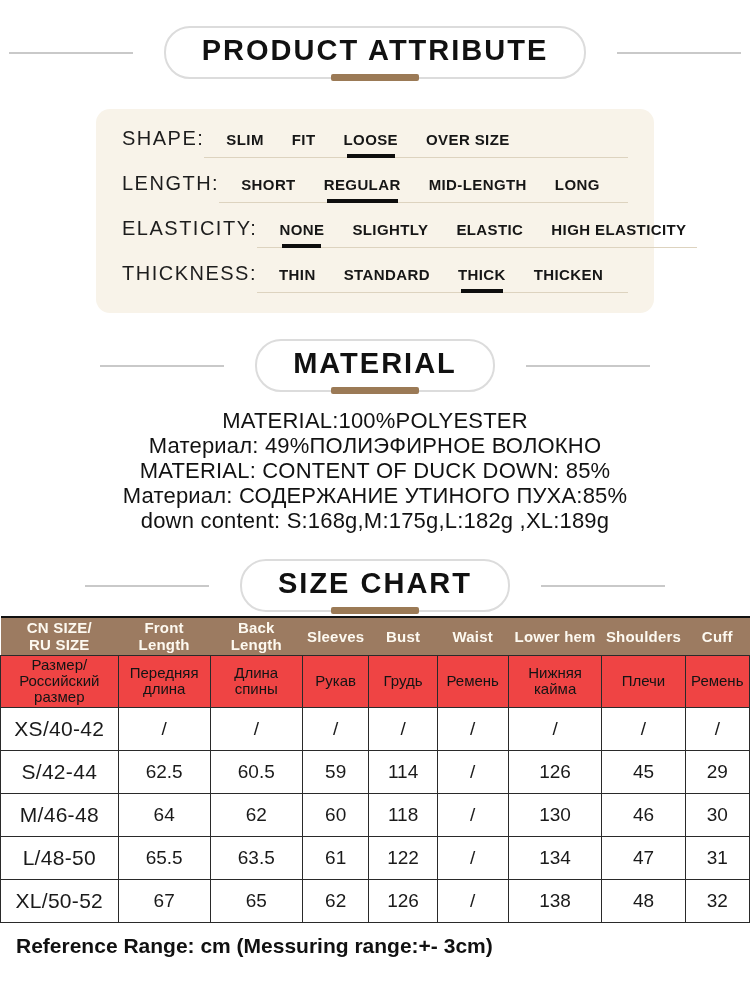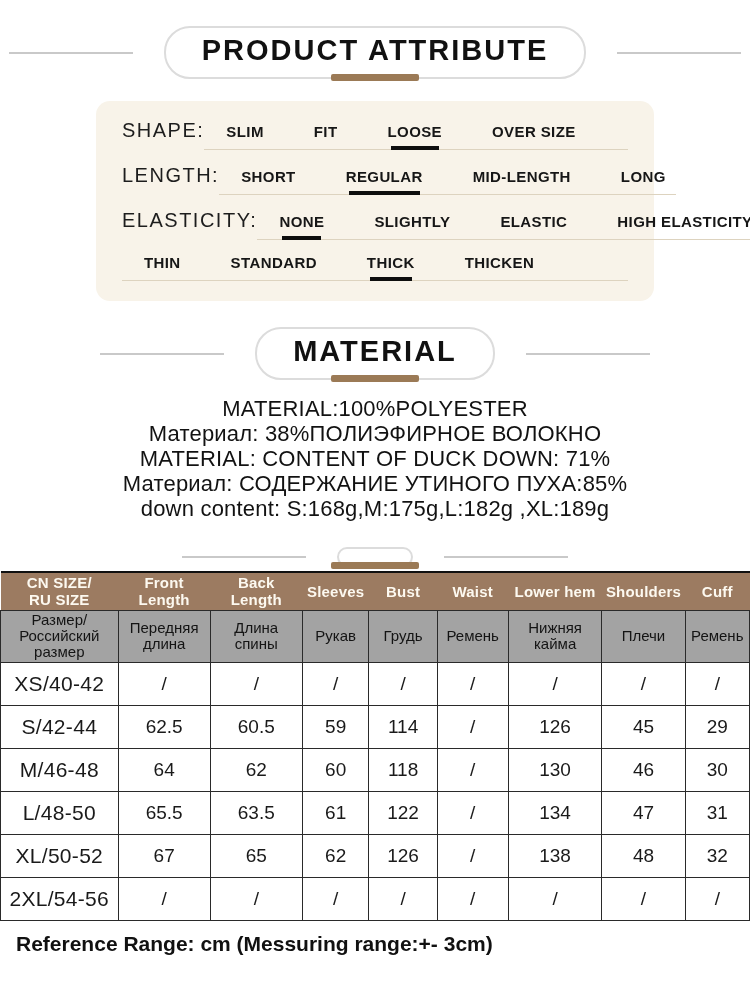--- a/index.html
+++ b/index.html
@@ -14,37 +14,37 @@
     font-family:"Liberation Sans",sans-serif;
   }
   
   .header-section{display:flex;align-items:center;justify-content:center;gap:31px;margin-top:26px}
   .flank{width:124px;height:2px;background:#c9c9c9}
   .hbox{position:relative;border:2px solid #dcdcdc;border-radius:26px;padding:6px 36px 10px;background:#fff}
   .hbox .title{font-size:29px;font-weight:600;letter-spacing:2px;color:#111;white-space:nowrap}
   .accent-bar{position:absolute;left:50%;transform:translateX(-50%);bottom:-4px;width:88px;height:7px;background:var(--accent);border-radius:2px}
 
   
-  .attr-panel{width:558px;margin:22px auto 0;background:var(--beige);border-radius:14px;padding:18px 26px 6px}
+  .attr-panel{width:558px;margin:30px auto 0;background:var(--beige);border-radius:14px;padding:18px 26px 6px}
   .attr-row{display:flex;align-items:baseline;margin-bottom:14px}
   .attr-label{font-size:20px;font-weight:500;letter-spacing:1.5px;color:#1d1d1d;white-space:nowrap}
-  .attr-options{flex:1;display:flex;gap:50px;padding:0 10px 9px 22px;border-bottom:1px solid #ddd3bf}
+  .attr-options{flex:1;display:flex;gap:28px;padding:0 10px 9px 22px;border-bottom:1px solid #ddd3bf}
   .opt{font-size:15px;font-weight:600;letter-spacing:.4px;position:relative;white-space:nowrap;color:#161616}
   .opt.sel::after{content:"";position:absolute;left:3px;right:3px;bottom:-10px;height:4px;background:#0e0e0e}
 
   
   .material-lines{margin-top:16px;text-align:center}
   .mat-line{font-size:22px;line-height:25px;font-weight:500;letter-spacing:.2px;color:#121212}
 
   
   .size-table{width:100%;border-collapse:collapse;margin-top:4px;border-top:2px solid #111;table-layout:fixed}
   .size-table tr.head-en th{background:var(--brown);color:#fdf9f0;font-size:15px;font-weight:600;height:38px;border:none;letter-spacing:.2px;padding:0}
   .size-table .th-en .line,.size-table .th-ru .line{display:block;text-align:center}
   .size-table .th-en .line{line-height:17px}
-  .size-table tr.head-ru th{border:1px solid #2a2a2a;font-size:15px;font-weight:500;height:52px;background:#a3a3a3;padding:0;color:#141414}
+  .size-table tr.head-ru th{border:1px solid #2a2a2a;font-size:15px;font-weight:500;height:52px;background:#ef4444;padding:0;color:#141414}
   .size-table .th-ru .line{line-height:16px}
   .size-table tbody td{border:1px solid #2a2a2a;height:43px;text-align:center;font-size:19px;color:#1a1a1a;padding:0}
   .size-table td.size-cell{font-size:21px;letter-spacing:.3px}
   .c1{width:15.7%}.c2{width:12.3%}.c3{width:12.3%}.c4{width:8.9%}.c5{width:9.1%}
   .c6{width:9.5%}.c7{width:12.5%}.c8{width:11.1%}.c9{width:8.6%}
 
   
   .footer{padding:11px 0 0 16px}
   .f1{font-size:21px;font-weight:700;color:#111}
 </style>
@@ -85,20 +85,21 @@
         <div class="attr-row">
           <span class="attr-label">ELASTICITY:</span>
           <span class="attr-options">
             <span class="opt sel">NONE</span>
             <span class="opt">SLIGHTLY</span>
             <span class="opt">ELASTIC</span>
             <span class="opt">HIGH ELASTICITY</span>
           </span>
         </div>
         <div class="attr-row">
+          <span class="attr-label">THICKNESS:</span>
           <span class="attr-options">
             <span class="opt">THIN</span>
             <span class="opt">STANDARD</span>
             <span class="opt sel">THICK</span>
             <span class="opt">THICKEN</span>
           </span>
         </div>
       </div>
   </div>
 
@@ -106,29 +107,30 @@
     <div class="flank"></div>
     <div class="hbox">
       <span class="title">MATERIAL</span>
       <div class="accent-bar"></div>
     </div>
     <div class="flank"></div>
   </div>
 
   <div class="material-lines">
       <div class="mat-line">MATERIAL:100%POLYESTER</div>
-      <div class="mat-line">Материал: 38%ПОЛИЭФИРНОЕ ВОЛОКНО</div>
-      <div class="mat-line">MATERIAL: CONTENT OF DUCK DOWN: 71%</div>
+      <div class="mat-line">Материал: 49%ПОЛИЭФИРНОЕ ВОЛОКНО</div>
+      <div class="mat-line">MATERIAL: CONTENT OF DUCK DOWN: 85%</div>
       <div class="mat-line">Материал: СОДЕРЖАНИЕ УТИНОГО ПУХА:85%</div>
       <div class="mat-line">down content: S:168g,M:175g,L:182g ,XL:189g</div>
     </div>
 
   <div class="header-section">
     <div class="flank"></div>
     <div class="hbox">
+      <span class="title">SIZE CHART</span>
       <div class="accent-bar"></div>
     </div>
     <div class="flank"></div>
   </div>
 
   <table class="size-table">
     <colgroup>
       <col class="c1">
         <col class="c2">
         <col class="c3">
@@ -254,31 +256,20 @@
           <td class="size-cell">XL/50-52</td>
           <td class="val-cell">67</td>
           <td class="val-cell">65</td>
           <td class="val-cell">62</td>
           <td class="val-cell">126</td>
           <td class="val-cell">/</td>
           <td class="val-cell">138</td>
           <td class="val-cell">48</td>
           <td class="val-cell">32</td>
         </tr>
-        <tr class="body-row">
-          <td class="size-cell">2XL/54-56</td>
-          <td class="val-cell">/</td>
-          <td class="val-cell">/</td>
-          <td class="val-cell">/</td>
-          <td class="val-cell">/</td>
-          <td class="val-cell">/</td>
-          <td class="val-cell">/</td>
-          <td class="val-cell">/</td>
-          <td class="val-cell">/</td>
-        </tr>
       </tbody>
   </table>
 
   <div class="footer">
     <div class="f1">Reference Range: cm (Messuring range:+- 3cm)</div>
 
   </div>
 
 </div>
 

